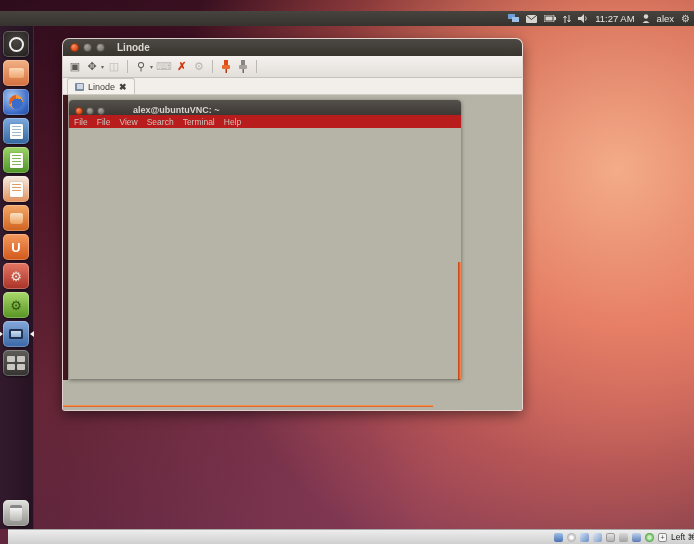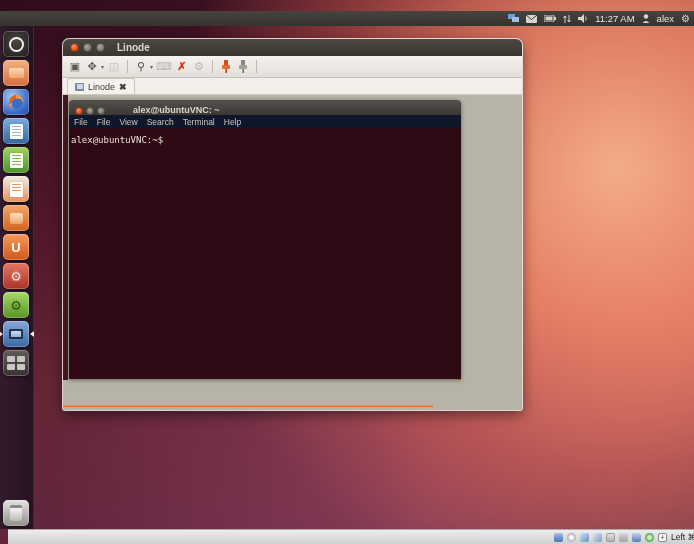--- a/index.html
+++ b/index.html
@@ -119,21 +119,21 @@
     background:linear-gradient(#f7a35e,#d9541e);}
   
   .terminal{position:absolute;left:6px;top:5px;width:392px;height:279px;
     display:flex;flex-direction:column;border-radius:4px 4px 0 0;
     box-shadow:0 1px 4px rgba(0,0,0,.45);}
   .term-titlebar{height:15px;border-radius:4px 4px 0 0;
     background:linear-gradient(#55504b,#3b3833);display:flex;align-items:flex-end;flex:0 0 auto;gap:12px;}
   .term-titlebar .wbtns{margin-left:6px;gap:3px;}
   .term-titlebar .wbtn{width:8px;height:8px;}
   .term-title{font-size:9px;font-weight:bold;color:#d9d5ce;margin-left:16px;}
-  .term-menubar{height:13px;background:#0f172a;display:flex;align-items:center;gap:9px;
+  .term-menubar{height:13px;background:#b91c1c;display:flex;align-items:center;gap:9px;
     padding-left:5px;flex:0 0 auto;}
   .menu-item{font-size:8.5px;color:#c9c4bc;}
   .term-body{flex:1 1 auto;background:#2f0914;padding:1px 2px;}
   .prompt{font-family:"DejaVu Sans Mono",monospace;font-size:9px;color:#e6e2da;white-space:pre;}
   
   .tray-ico svg{display:block;}
 </style>
 </head>
 <body>
 
@@ -312,23 +312,20 @@
           <span class="term-title">alex@ubuntuVNC: ~</span>
         </div>
         <div class="term-menubar">
           <span class="menu-item">File</span>
           <span class="menu-item">File</span>
           <span class="menu-item">View</span>
           <span class="menu-item">Search</span>
           <span class="menu-item">Terminal</span>
           <span class="menu-item">Help</span>
         </div>
-        <div class="term-body">
-          <span class="prompt">alex@ubuntuVNC:~$</span>
-        </div>
       </div>
     </div>
   </div>
 
   <div class="vbox-bar">
     <span class="st-ico st-hdd"></span>
     <span class="st-ico st-cd"></span>
     <span class="st-ico st-usb"></span>
     <span class="st-ico st-share"></span>
     <span class="st-ico st-floppy"></span>

